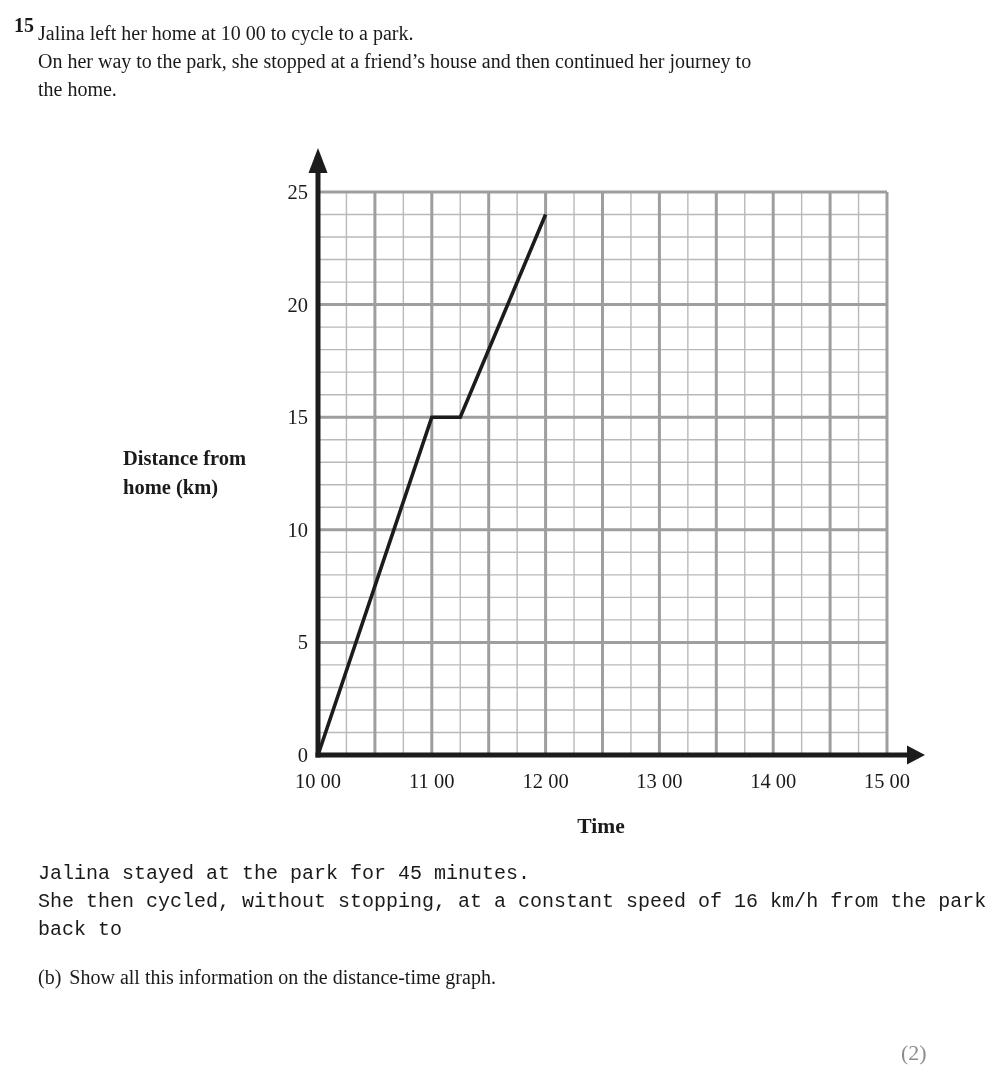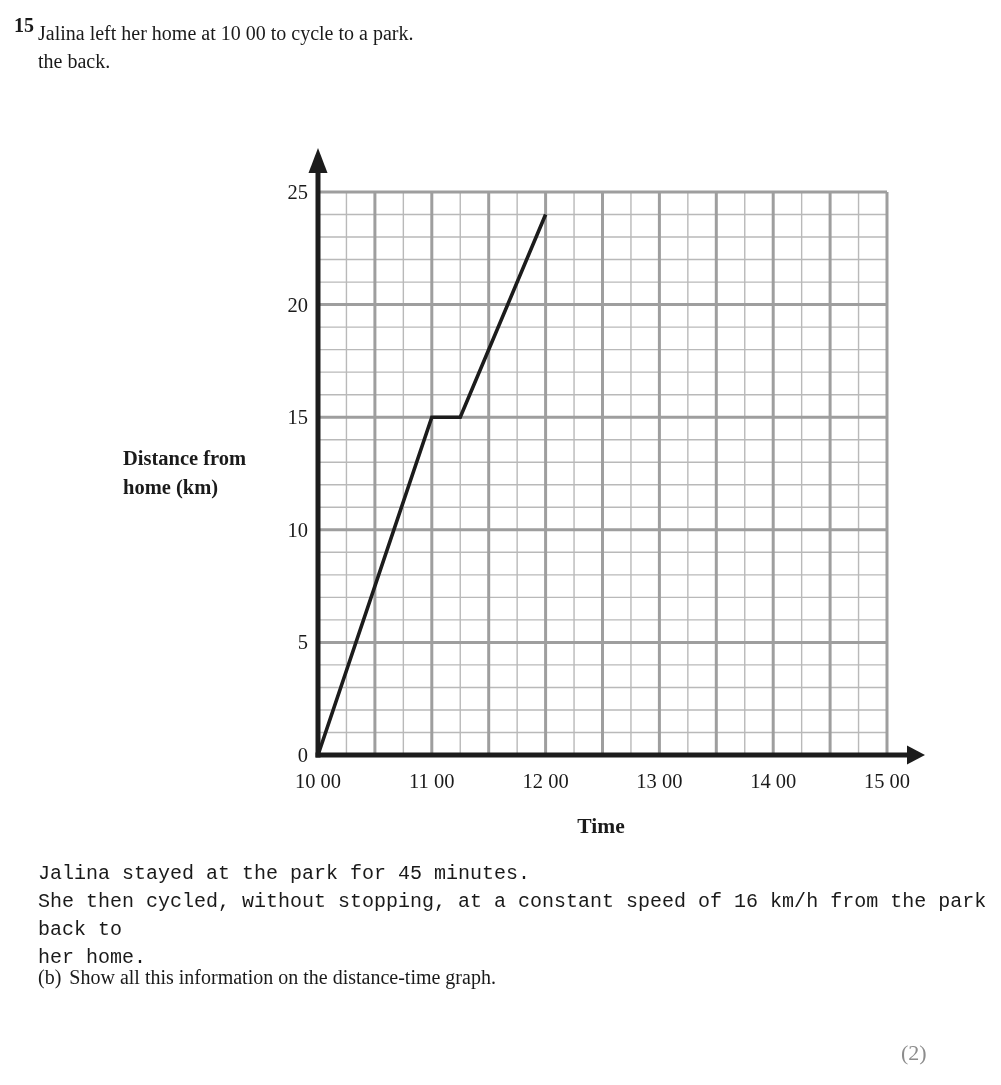--- a/index.html
+++ b/index.html
@@ -54,21 +54,22 @@
 </style>
 </head>
 <body>
 
 <div class="page">
 
   <div class="q-number">15</div>
 
   <div class="intro">
     <div>Jalina left her home at 10 00 to cycle to a park.</div>
-    <div>the back.</div>
+    <div>On her way to the park, she stopped at a friend’s house and then continued her journey to</div>
+    <div>the home.</div>
   </div>
 
   <svg id="chart-svg" class="chart-svg" width="1001" height="710" viewBox="0 0 1001 710">
       <g stroke="#b9b9b9" stroke-width="1.4">
         <line x1="346.45" y1="52" x2="346.45" y2="615"></line>
         <line x1="403.35" y1="52" x2="403.35" y2="615"></line>
         <line x1="460.25" y1="52" x2="460.25" y2="615"></line>
         <line x1="517.15" y1="52" x2="517.15" y2="615"></line>
         <line x1="574.05" y1="52" x2="574.05" y2="615"></line>
         <line x1="630.95" y1="52" x2="630.95" y2="615"></line>
@@ -138,21 +139,20 @@
         <text x="123" y="325" text-anchor="start" class="axis-label">Distance from</text>
         <text x="123" y="354" text-anchor="start" class="axis-label">home (km)</text>
         <text x="601" y="693" text-anchor="middle" class="time-label">Time</text>
       </g>
       <polyline points="318,615 431.8,277.2 460.25,277.2 545.6,74.51999999999998" fill="none" stroke="#1c1c1c" stroke-width="3.6" stroke-linejoin="miter"></polyline>
     </svg>
 
   <div class="followup">
     <div>Jalina stayed at the park for 45 minutes.</div>
     <div>She then cycled, without stopping, at a constant speed of 16 km/h from the park back to</div>
-    <div>her home.</div>
   </div>
 
   <div class="part-b">
     <span>(b)</span><span class="part-b-text">Show all this information on the distance-time graph.</span>
   </div>
 
   <div class="marks">(2)</div>
 
 </div>
 

